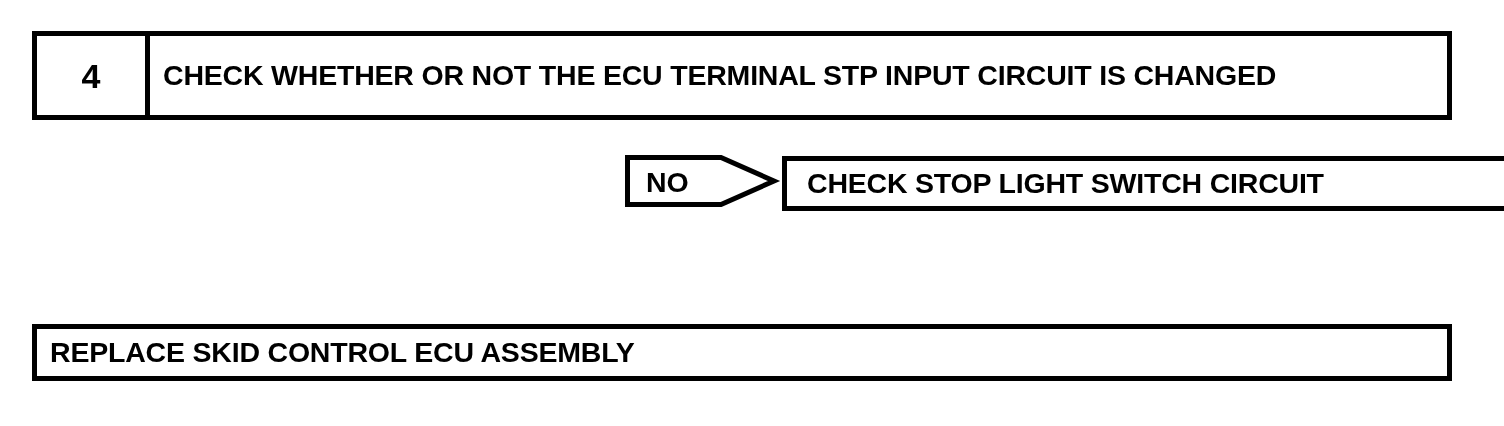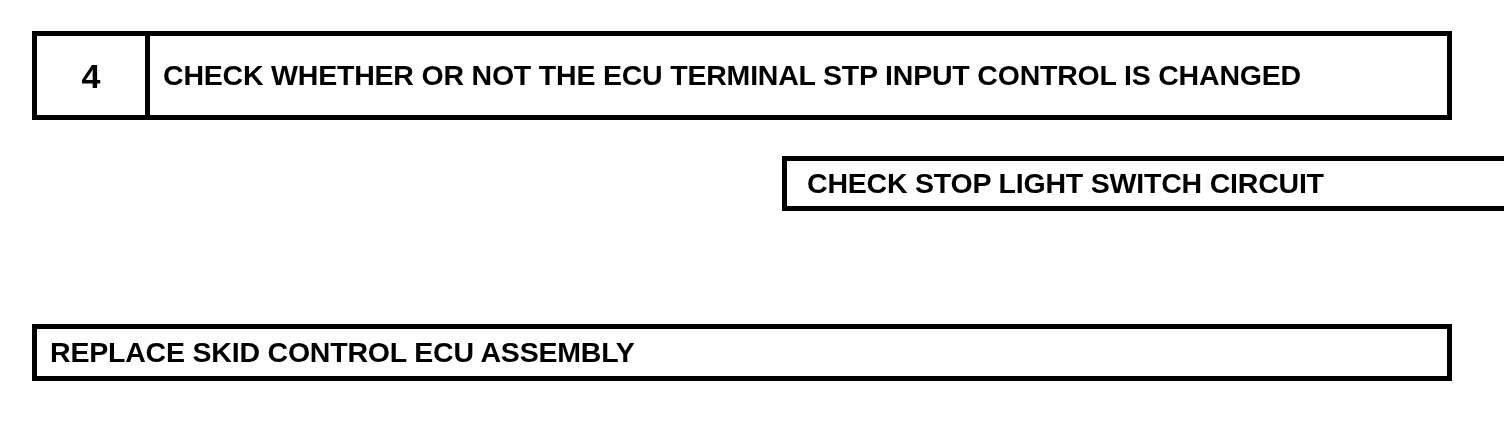--- a/index.html
+++ b/index.html
@@ -141,24 +141,30 @@
 </head>
 <body>
 
 <div class="canvas">
 
   <div class="step-box">
     <div class="step-number-cell">
       <span class="step-number">4</span>
     </div>
     <div class="step-text-cell">
-      <span class="step-line">CHECK WHETHER OR NOT THE ECU TERMINAL STP INPUT CONTROL IS CHANGED</span>
+      <span class="step-line">CHECK WHETHER OR NOT THE ECU TERMINAL STP INPUT CIRCUIT IS CHANGED</span>
     </div>
   </div>
 
+  <div class="pennant" id="no-pennant">
+    <svg width="152" height="52" viewBox="0 0 152 52">
+      <polygon points="2.5,2.5 96,2.5 149,26 96,49.5 2.5,49.5" fill="#ffffff" stroke="#000000" stroke-width="5" stroke-linejoin="miter"></polygon>
+    </svg>
+    <span class="pennant-label">NO</span>
+  </div>
 
   <div class="result-box" id="no-result-box">
     <span class="result-text">CHECK STOP LIGHT SWITCH CIRCUIT</span>
   </div>
 
 
   <div class="result-box" id="final-result-box">
     <span class="result-text">REPLACE SKID CONTROL ECU ASSEMBLY</span>
   </div>
 

